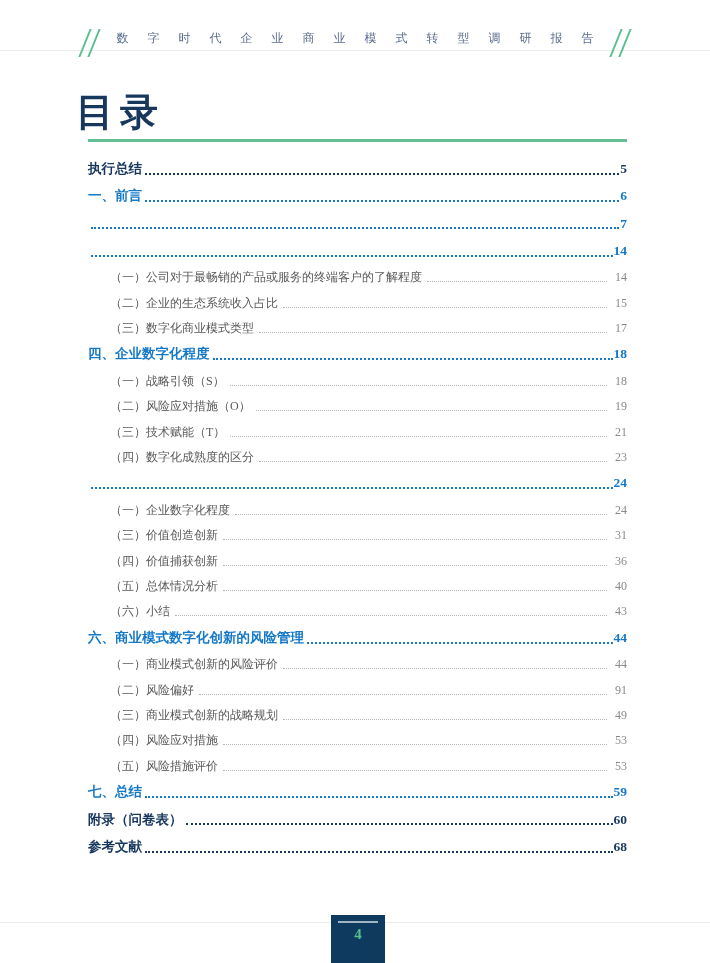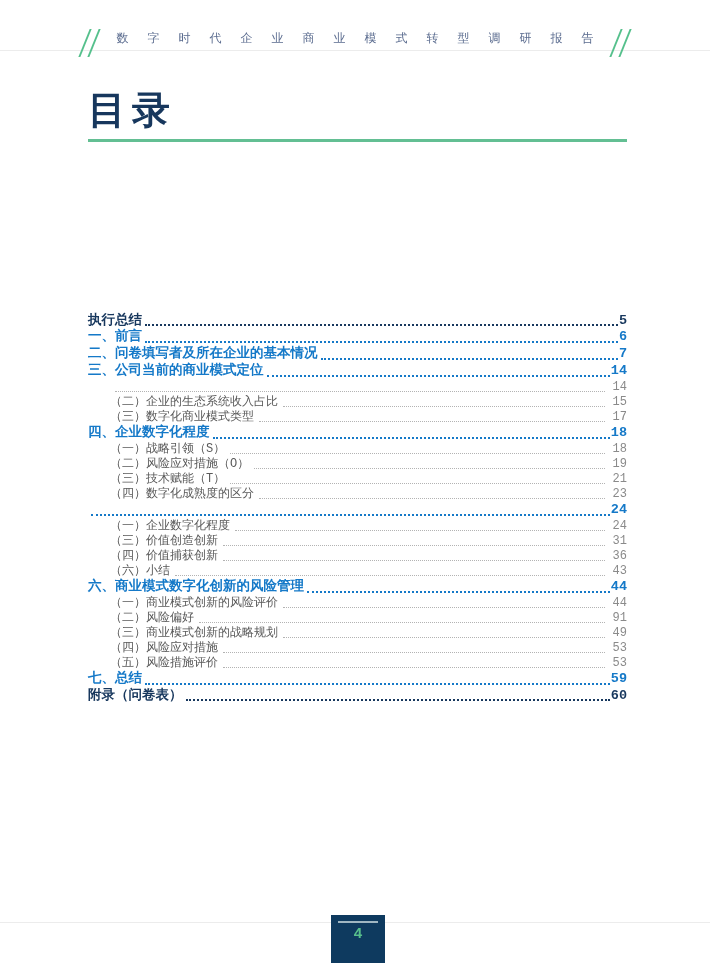--- a/index.html
+++ b/index.html
@@ -2,21 +2,21 @@
 <html><head>
 <meta charset="utf-8">
 <style>
   html, body { margin: 0; padding: 0; background: #fff; }
   .page {
     position: relative;
     width: 710px;
     height: 963px;
     background: #ffffff;
     overflow: hidden;
-    font-family: Liberation Mono, monospace;
+    font-family: Liberation Serif, serif;
   }
 
   
   .header-rule {
     position: absolute;
     top: 50px; left: 0; right: 0;
     height: 1px; background: #ececec;
   }
   .header-bar {
     position: absolute;
@@ -33,42 +33,42 @@
     color: #5c6d90;
     letter-spacing: 19px;
     margin-right: -19px;
     white-space: nowrap;
     padding-bottom: 10px;
   }
 
   
   .doc-title {
     position: absolute;
-    top: 92px; left: 88px;
+    top: 92px; left: 76px;
     font-size: 38px;
     font-weight: 800;
     color: #17375d;
     letter-spacing: 6px;
     line-height: 1.1;
   }
   .title-rule {
     position: absolute;
     top: 139px; left: 88px;
     width: 539px; height: 3px;
     background: #63bf93;
   }
 
   
   .toc {
     position: absolute;
     top: 161px; left: 88px;
     width: 539px; height: 695px;
     display: flex;
     flex-direction: column;
-    justify-content: center;
+    justify-content: space-between;
   }
   .toc-row {
     display: flex;
     align-items: flex-end;
     line-height: 1.25;
     cursor: pointer;
   }
   .toc-row .leader {
     flex: 1;
     height: 1px;
@@ -144,30 +144,29 @@
       <span class="entry-label">执行总结</span>
       <span class="leader"></span>
       <span class="page-num">5</span>
     </div>
       <div class="toc-row top blue">
       <span class="entry-label">一、前言</span>
       <span class="leader"></span>
       <span class="page-num">6</span>
     </div>
       <div class="toc-row top blue">
-      <span class="entry-label">二、问卷填写者及所在企业的基本情况</span>
       <span class="leader"></span>
       <span class="page-num">7</span>
     </div>
       <div class="toc-row top blue">
-      <span class="entry-label">三、公司当前的商业模式定位</span>
       <span class="leader"></span>
       <span class="page-num">14</span>
     </div>
       <div class="toc-row sub">
+      <span class="entry-label">（一）公司对于最畅销的产品或服务的终端客户的了解程度</span>
       <span class="leader"></span>
       <span class="page-num">14</span>
     </div>
       <div class="toc-row sub">
       <span class="entry-label">（二）企业的生态系统收入占比</span>
       <span class="leader"></span>
       <span class="page-num">15</span>
     </div>
       <div class="toc-row sub">
       <span class="entry-label">（三）数字化商业模式类型</span>
@@ -210,20 +209,25 @@
     </div>
       <div class="toc-row sub">
       <span class="entry-label">（三）价值创造创新</span>
       <span class="leader"></span>
       <span class="page-num">31</span>
     </div>
       <div class="toc-row sub">
       <span class="entry-label">（四）价值捕获创新</span>
       <span class="leader"></span>
       <span class="page-num">36</span>
+    </div>
+      <div class="toc-row sub">
+      <span class="entry-label">（五）总体情况分析</span>
+      <span class="leader"></span>
+      <span class="page-num">40</span>
     </div>
       <div class="toc-row sub">
       <span class="entry-label">（六）小结</span>
       <span class="leader"></span>
       <span class="page-num">43</span>
     </div>
       <div class="toc-row top blue">
       <span class="entry-label">六、商业模式数字化创新的风险管理</span>
       <span class="leader"></span>
       <span class="page-num">44</span>
@@ -255,20 +259,25 @@
     </div>
       <div class="toc-row top blue">
       <span class="entry-label">七、总结</span>
       <span class="leader"></span>
       <span class="page-num">59</span>
     </div>
       <div class="toc-row top navy">
       <span class="entry-label">附录（问卷表）</span>
       <span class="leader"></span>
       <span class="page-num">60</span>
+    </div>
+      <div class="toc-row top navy">
+      <span class="entry-label">参考文献</span>
+      <span class="leader"></span>
+      <span class="page-num">68</span>
     </div>
     </div>
 
   <div class="footer-rule"></div>
   <div class="footer-box">
     <span class="footer-box-line"></span>
     <span class="footer-page-num">4</span>
   </div>
 
 </div>

